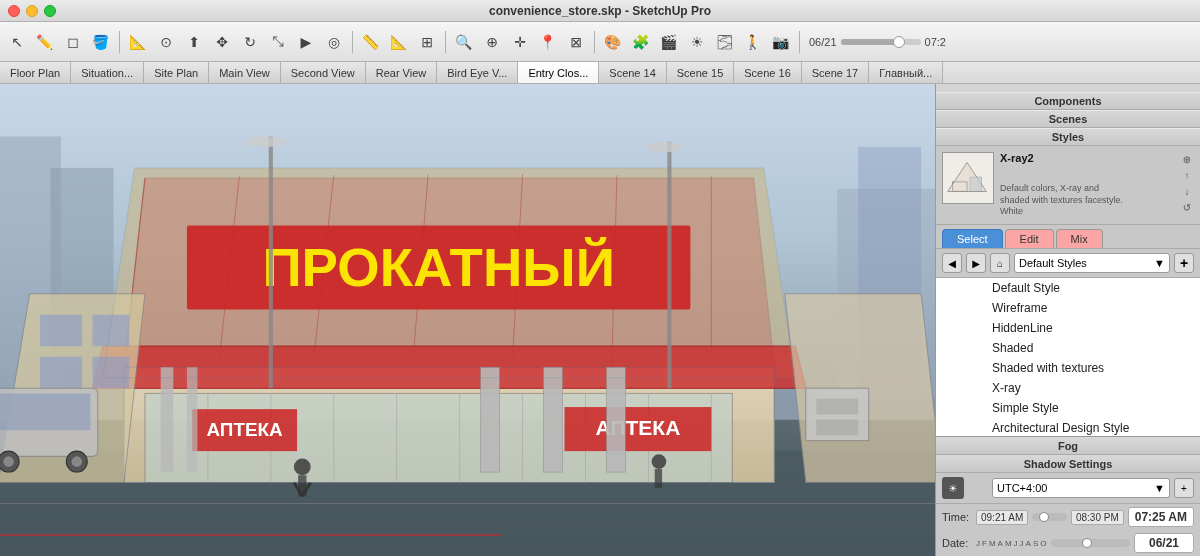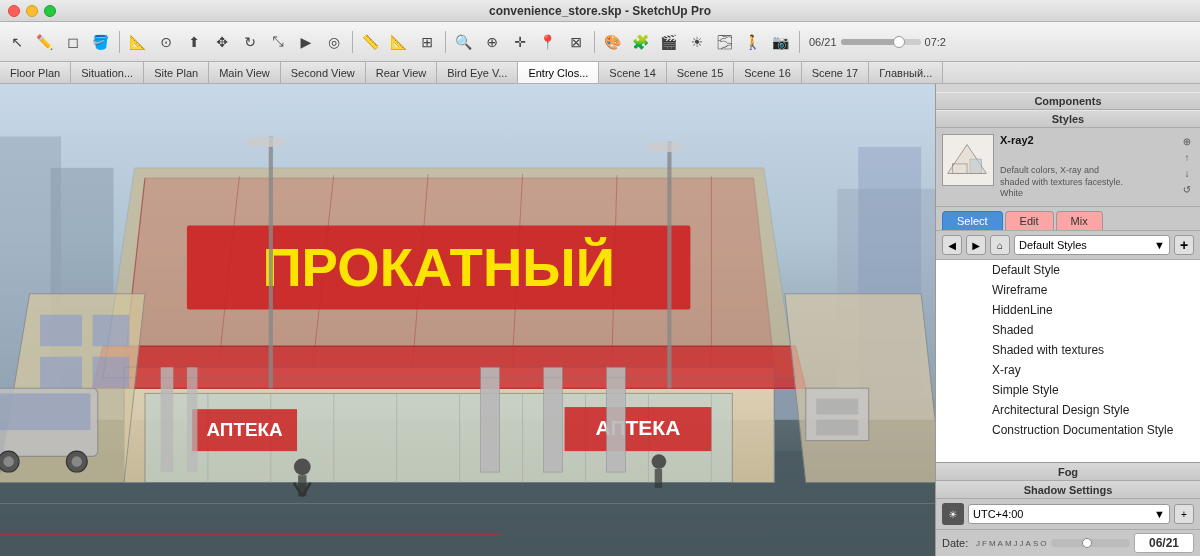--- a/index.html
+++ b/index.html
@@ -405,20 +405,21 @@
       height: 20px;
       background: white;
       border: 1px solid #999;
       border-radius: 3px;
       font-size: 11px;
       padding: 0 4px;
       display: flex;
       align-items: center;
       justify-content: space-between;
       cursor: pointer;
+      margin-left: 24px;
     }
     .tz-add-btn {
       width: 20px;
       height: 20px;
       background: #e0e0e0;
       border: 1px solid #999;
       border-radius: 3px;
       cursor: pointer;
       font-size: 10px;
       display: flex;
@@ -717,20 +718,23 @@
       <polygon points="140,270 760,270 760,380 140,380" fill="none" stroke="#5588aa" stroke-width="0.5" opacity="0.4"></polygon>
     </svg>
   </div>
 
   <div id="right-panel">
 
     <div class="rp-section-header" id="components-section">
       <span>Components</span>
     </div>
 
+    <div class="rp-section-header" id="scenes-section">
+      <span>Scenes</span>
+    </div>
 
     <div id="styles-section">
       <div id="styles-header">
         <span>Styles</span>
       </div>
 
       <div id="style-preview">
         <div id="style-thumb">
           <svg width="52" height="52" viewBox="0 0 52 52">
             <rect x="0" y="0" width="52" height="52" fill="#f0ede8"></rect>
@@ -797,20 +801,29 @@
 
       <div id="time-zone-row">
         <div class="tz-icon">☀</div>
         <div id="tz-dropdown">
           <span>UTC+4:00</span>
           <span>▼</span>
         </div>
         <div class="tz-add-btn">+</div>
       </div>
 
+      <div id="time-row">
+        <span class="time-label">Time:</span>
+        <span class="time-val-small">09:21 AM</span>
+        <div class="time-slider">
+          <div class="time-slider-thumb"></div>
+        </div>
+        <span class="time-val-small">08:30 PM</span>
+        <span class="time-val-large">07:25 AM</span>
+      </div>
 
       <div id="date-row">
         <span class="date-label">Date:</span>
         <div class="month-labels">
           <span>J</span>
           <span>F</span>
           <span>M</span>
           <span>A</span>
           <span>M</span>
           <span>J</span>

